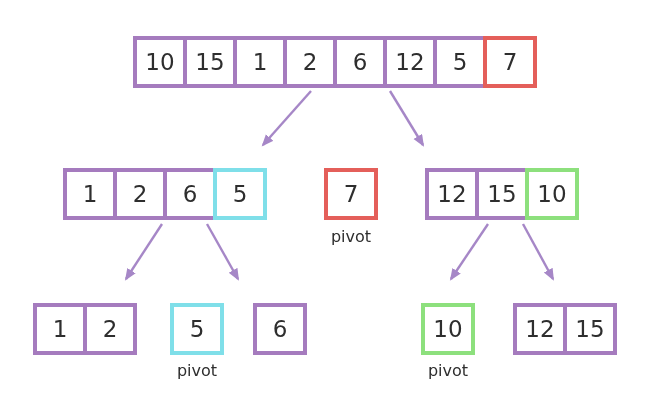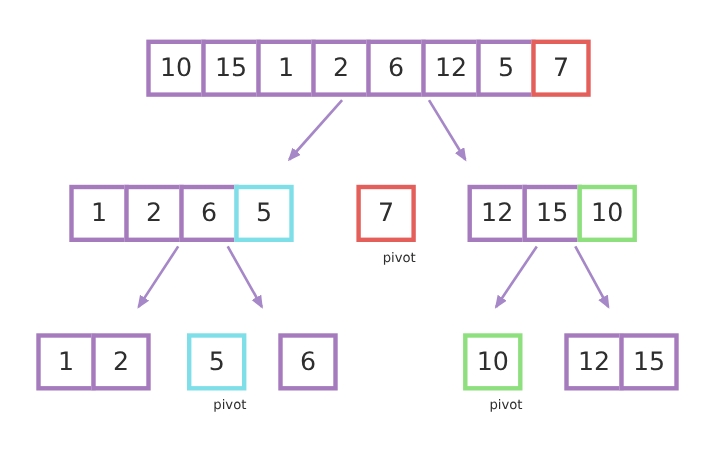--- a/index.html
+++ b/index.html
@@ -13,22 +13,22 @@
     box-sizing:border-box;width:54px;height:52px;
     border:4px solid var(--c-purple);margin-left:-4px;
     display:flex;align-items:center;justify-content:center;
     font-size:23px;color:var(--c-text);background:#ffffff;
   }
   .array .cell:first-child{margin-left:0;}
   .cell.hl-red{border-color:var(--c-red);z-index:3;}
   .cell.hl-cyan{border-color:var(--c-cyan);z-index:3;}
   .cell.hl-green{border-color:var(--c-green);z-index:3;}
   .pivot-label{
-    position:absolute;width:54px;text-align:right;
-    font-size:12px;color:var(--c-text);z-index:2;
+    position:absolute;width:54px;text-align:center;
+    font-size:16px;color:var(--c-text);z-index:2;
   }
 </style>
 </head>
 <body>
 
 <div class="canvas">
 
   <svg class="arrows" viewBox="0 0 649 420">
     <defs>
       <marker id="ah" markerUnits="userSpaceOnUse" markerWidth="14" markerHeight="12" refX="10" refY="5" orient="auto">

